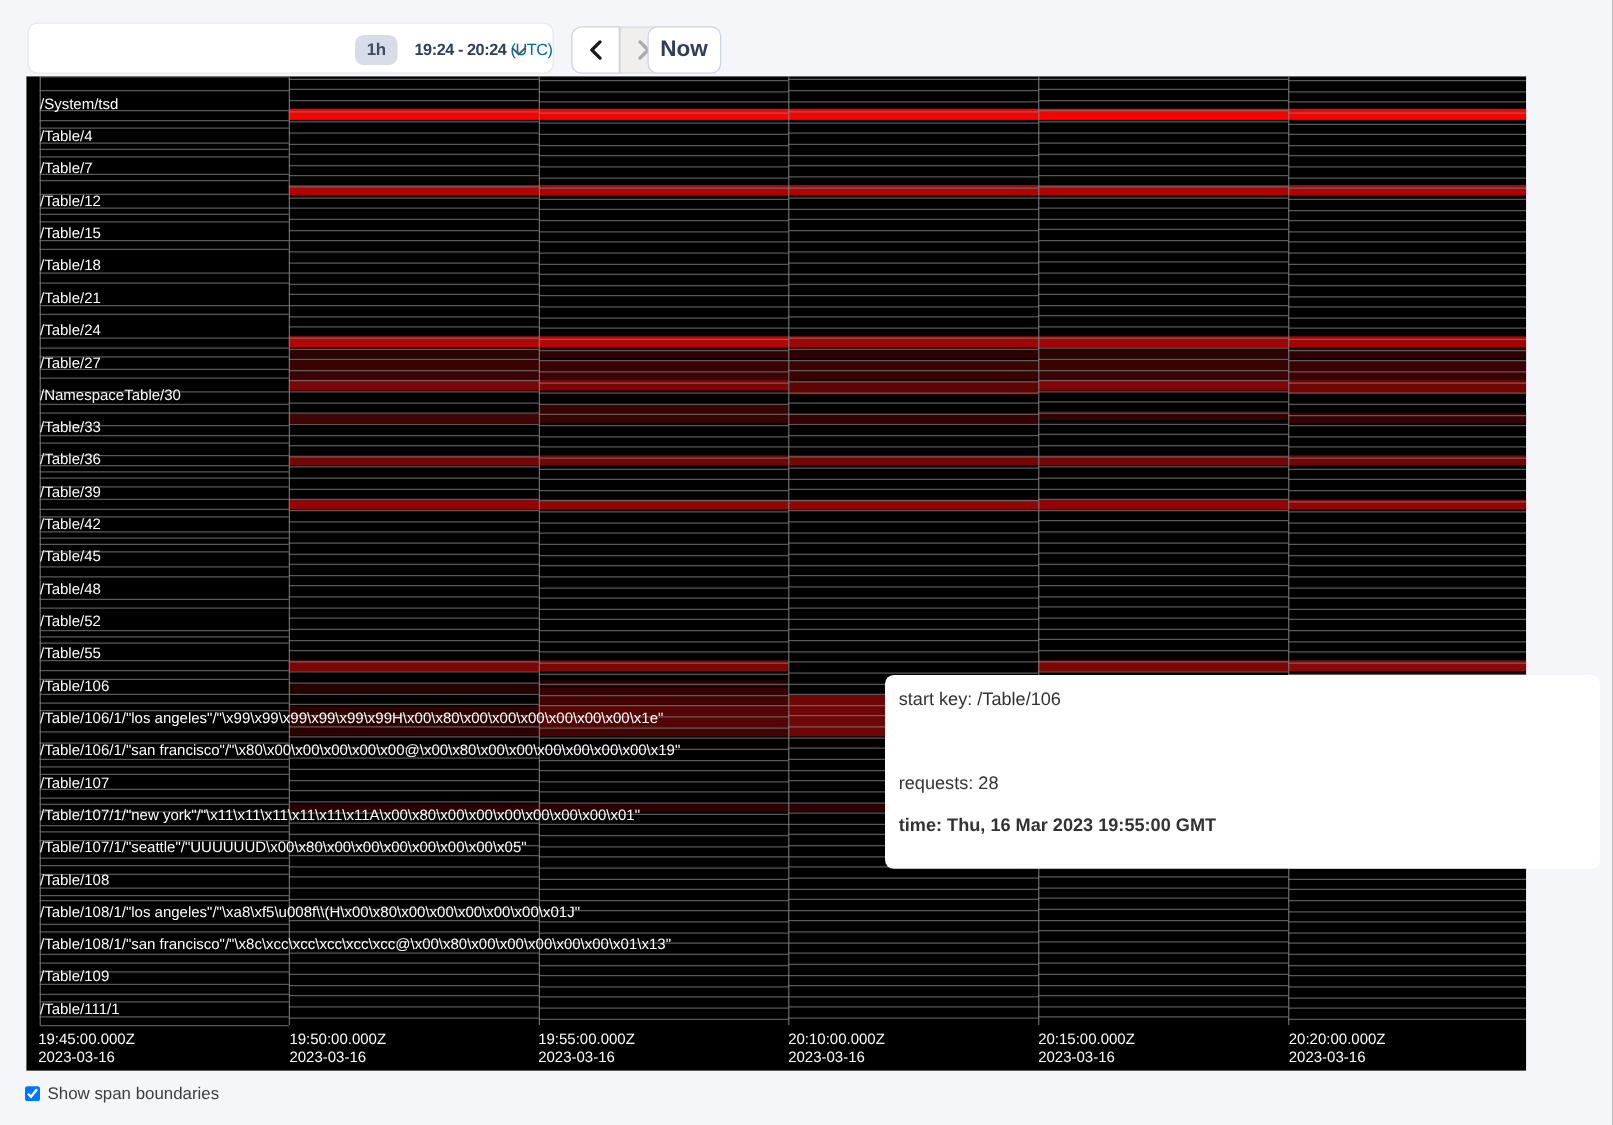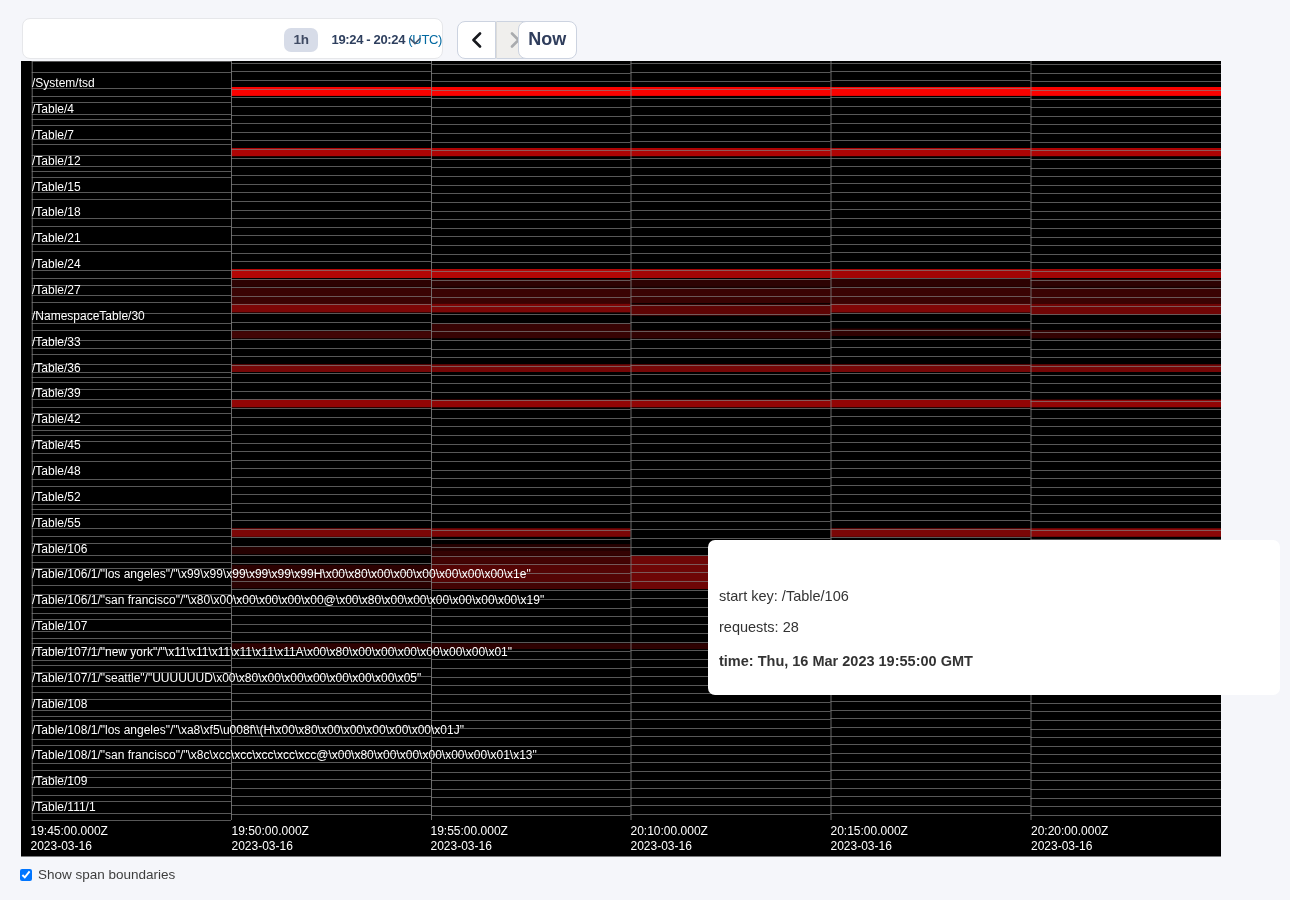--- a/index.html
+++ b/index.html
@@ -638,19 +638,19 @@
 <text x="409.5" y="774.3" font-size="12" fill="#fff" font-family="Liberation Sans, sans-serif">19:55:00.000Z</text>
 <text x="409.5" y="788.9" font-size="12" fill="#fff" font-family="Liberation Sans, sans-serif">2023-03-16</text>
 <text x="609.5" y="774.3" font-size="12" fill="#fff" font-family="Liberation Sans, sans-serif">20:10:00.000Z</text>
 <text x="609.5" y="788.9" font-size="12" fill="#fff" font-family="Liberation Sans, sans-serif">2023-03-16</text>
 <text x="809.5" y="774.3" font-size="12" fill="#fff" font-family="Liberation Sans, sans-serif">20:15:00.000Z</text>
 <text x="809.5" y="788.9" font-size="12" fill="#fff" font-family="Liberation Sans, sans-serif">2023-03-16</text>
 <text x="1010.0" y="774.3" font-size="12" fill="#fff" font-family="Liberation Sans, sans-serif">20:20:00.000Z</text>
 <text x="1010.0" y="788.9" font-size="12" fill="#fff" font-family="Liberation Sans, sans-serif">2023-03-16</text>
 </svg>
 <div class="tip">
-  <div style="top:12px;margin-top:36px;">start key: /Table/106</div>
+  <div style="top:12px;">start key: /Table/106</div>
   <div style="top:79px;">requests: 28</div>
   <div style="top:113px;font-weight:bold;">time: Thu, 16 Mar 2023 19:55:00 GMT</div>
 </div>
 <div class="chk">
     <input type="checkbox" checked="" style="">
     <span>Show span boundaries</span>
   </div>
 </body></html>

